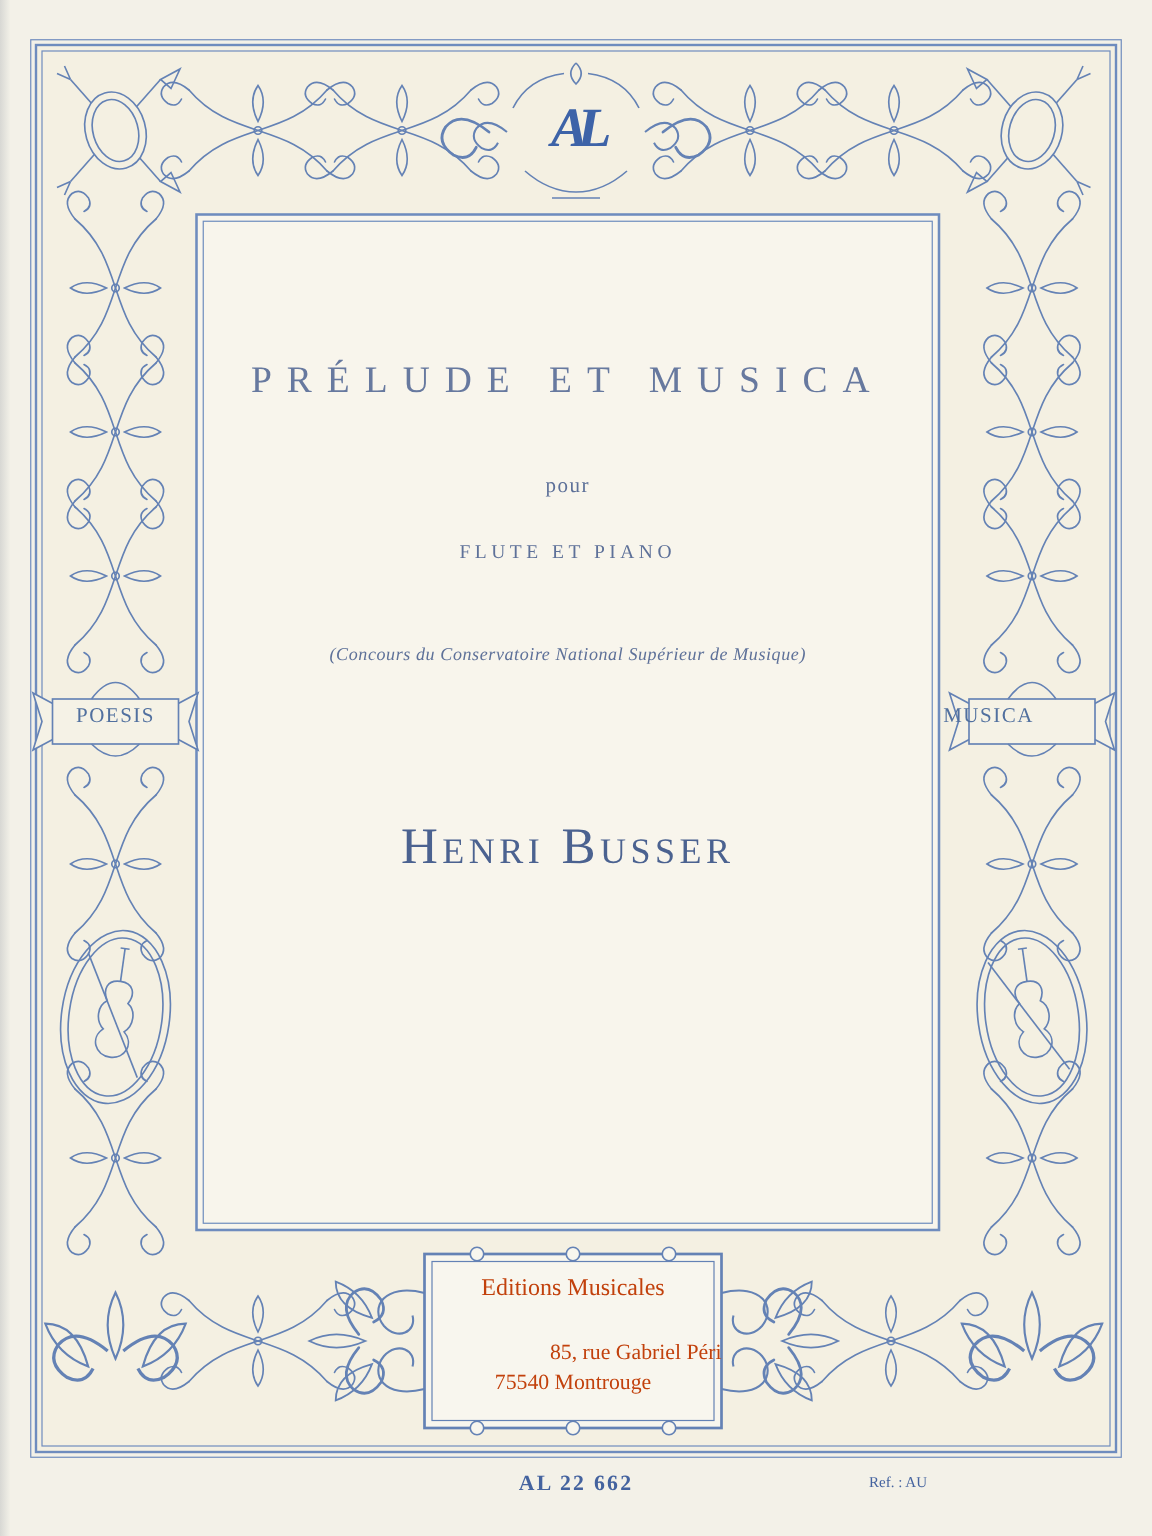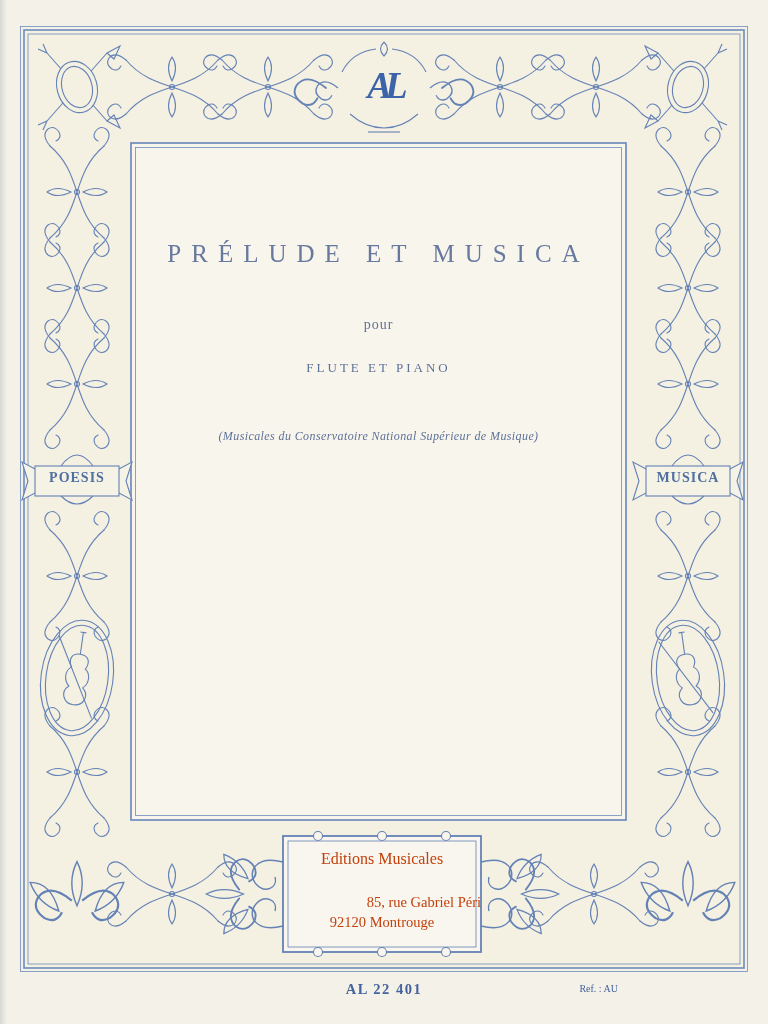--- a/index.html
+++ b/index.html
@@ -32,24 +32,24 @@
     font-size:34px;color:#4b6290;font-variant:small-caps;letter-spacing:3px;
   }
   
   .monogram{
     left:344px;top:64px;width:80px;
     font-size:37px;font-style:italic;font-weight:600;
     color:#3d63a8;letter-spacing:-7px;
   }
   .banner{
     width:84px;top:470px;font-size:14px;color:#51709f;
-    letter-spacing:1px;font-weight:700;
+    letter-spacing:1px;font-weight:400;
   }
   .banner.left{left:35px;}
-  .banner.right{left:646px;text-align:center;}
+  .banner.right{left:617px;text-align:center;}
   
   .pub{left:283px;width:198px;z-index:4;color:#c2410c;line-height:1;}
   .pub1{top:851px;font-size:16px;}
   .pub2{top:871px;font-size:18.5px;letter-spacing:.3px;}
   .pub3{top:895px;font-size:14.5px;text-align:right;}
   .pub4{top:915px;font-size:14.5px;}
   
   .plate{left:0;width:768px;top:981px;font-size:14.5px;font-weight:600;color:#44639f;letter-spacing:1.5px;}
   .refnum{left:auto;right:12px;top:983px;width:80px;font-size:10px;color:#44639f;text-align:right;}
 </style>
@@ -200,22 +200,23 @@
     </g>
   </svg>
 
   <div class="txt monogram">AL</div>
   <div class="txt banner left">POESIS</div>
   <div class="txt banner right">MUSICA</div>
 
   <div class="txt title">PRÉLUDE ET MUSICA</div>
   <div class="txt instr">FLUTE ET PIANO</div>
   <div class="txt pour">pour</div>
-  <div class="txt concours">(Musicales du Conservatoire National Supérieur de Musique)</div>
+  <div class="txt concours">(Concours du Conservatoire National Supérieur de Musique)</div>
+  <div class="txt composer">Henri Busser</div>
 
   <div class="txt pub pub1">Editions Musicales</div>
   <div class="txt pub pub3">85, rue Gabriel Péri</div>
-  <div class="txt pub pub4">92120 Montrouge</div>
-
-  <div class="txt plate">AL 22 401</div>
+  <div class="txt pub pub4">75540 Montrouge</div>
+
+  <div class="txt plate">AL 22 662</div>
   <div class="txt refnum">Ref. : AU</div>
 
 </div>
 
 </body></html>

